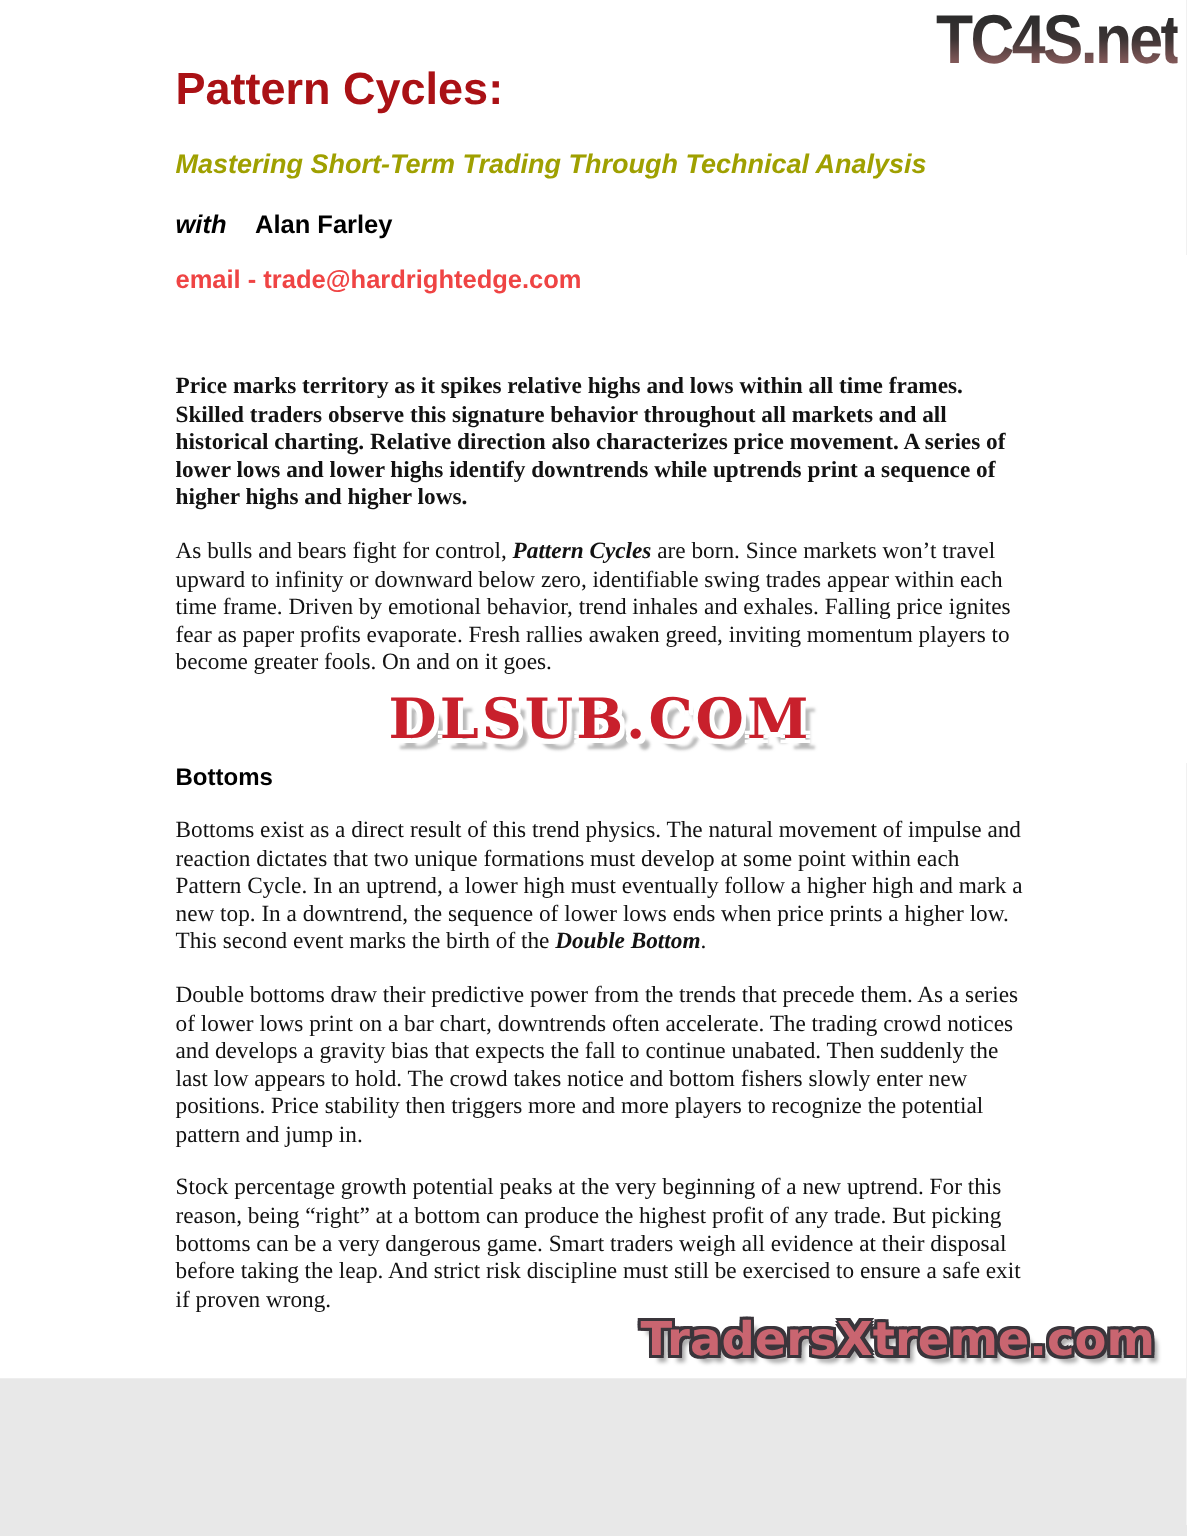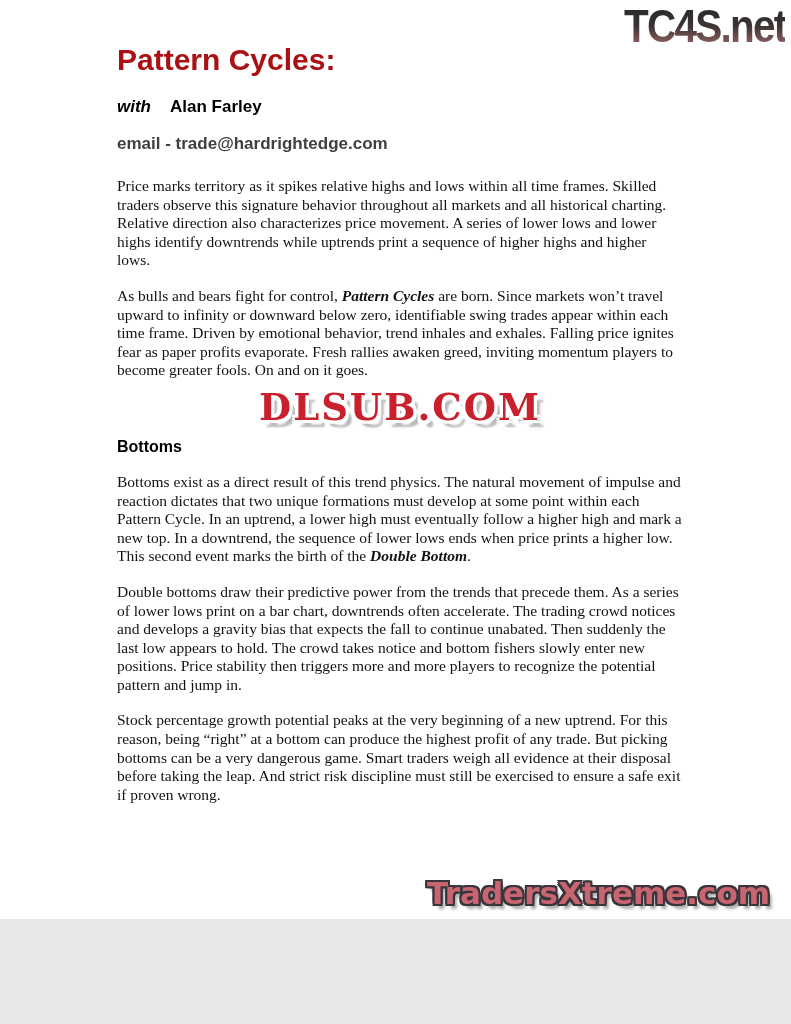--- a/index.html
+++ b/index.html
@@ -69,30 +69,30 @@
     line-height: 19px;
     color: #000;
   }
   .byline .with { font-style: italic; margin-right: 19px; }
   .email-line {
     margin: 18px 0 16px 0;
     font-family: "Liberation Sans", sans-serif;
     font-weight: bold;
     font-size: 17px;
     line-height: 19px;
-    color: #404040;
+    color: #ef4444;
   }
   .body-para {
     margin: 17px 0 0 0;
     font-size: 15.5px;
     line-height: 18.6px;
     color: #121212;
     text-align: left;
   }
-  .first-body { margin-top: 24px; }
+  .first-body { margin-top: 53px; font-weight: bold; }
   .strong-em { font-weight: bold; font-style: italic; }
 
   
   .dlsub {
     margin: 5px 0 0 0;
     text-align: center;
     font-family: "DejaVu Serif", serif;
     font-weight: bold;
     font-size: 37px;
     line-height: 44px;
@@ -134,20 +134,21 @@
 <body>
 
 <div class="page">
 
   <div class="tc4s-logo">TC4S.net</div>
 
   <div class="content">
 
     <h1 class="doc-title">Pattern Cycles:</h1>
 
+    <h2 class="doc-subtitle">Mastering Short-Term Trading Through Technical Analysis</h2>
 
     <p class="byline"><span class="with">with</span><span>Alan Farley</span></p>
 
     <p class="email-line">email - trade@hardrightedge.com</p>
 
     <p class="body-para first-body">Price marks territory as it spikes relative highs and lows within all time frames. Skilled traders observe this signature behavior throughout all markets and all historical charting. Relative direction also characterizes price movement. A series of lower lows and lower highs identify downtrends while uptrends print a sequence of higher highs and higher lows.</p>
 
     <p class="body-para"><span>As bulls and bears fight for control, </span><span class="strong-em">Pattern Cycles</span><span> are born. Since markets won’t travel upward to infinity or downward below zero, identifiable swing trades appear within each time frame. Driven by emotional behavior, trend inhales and exhales. Falling price ignites fear as paper profits evaporate. Fresh rallies awaken greed, inviting momentum players to become greater fools. On and on it goes.</span></p>
 
     <div class="dlsub">DLSUB.COM</div>

